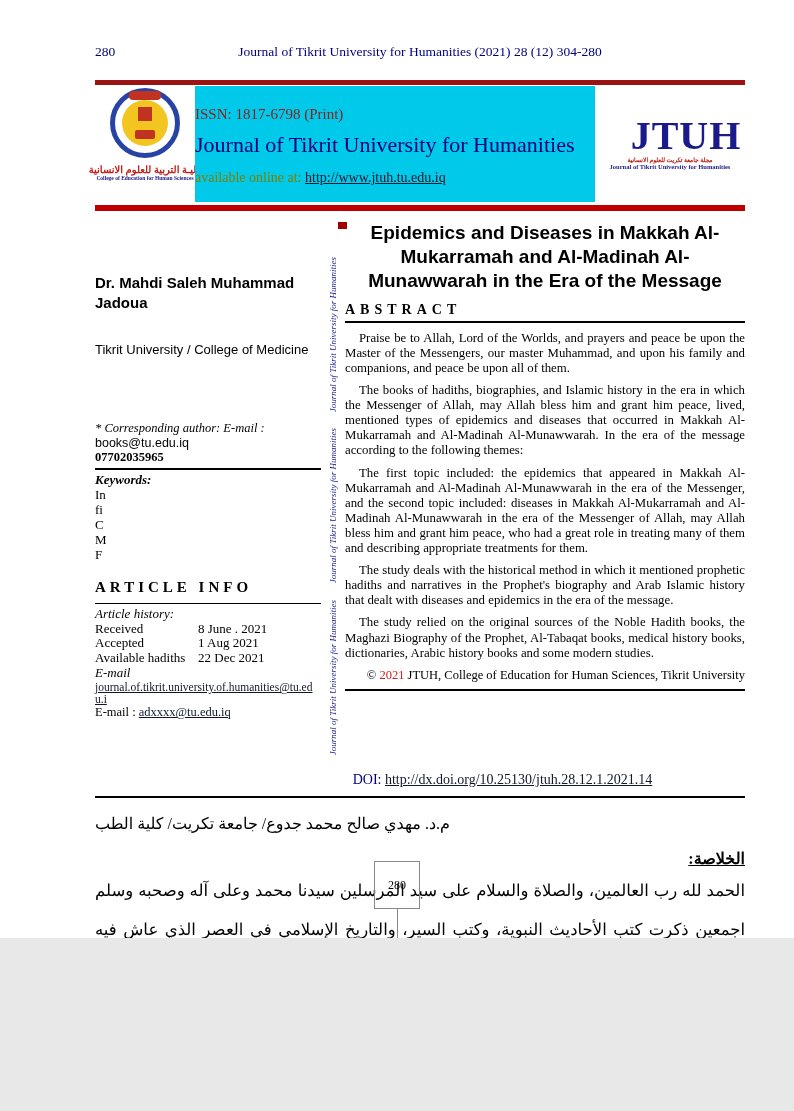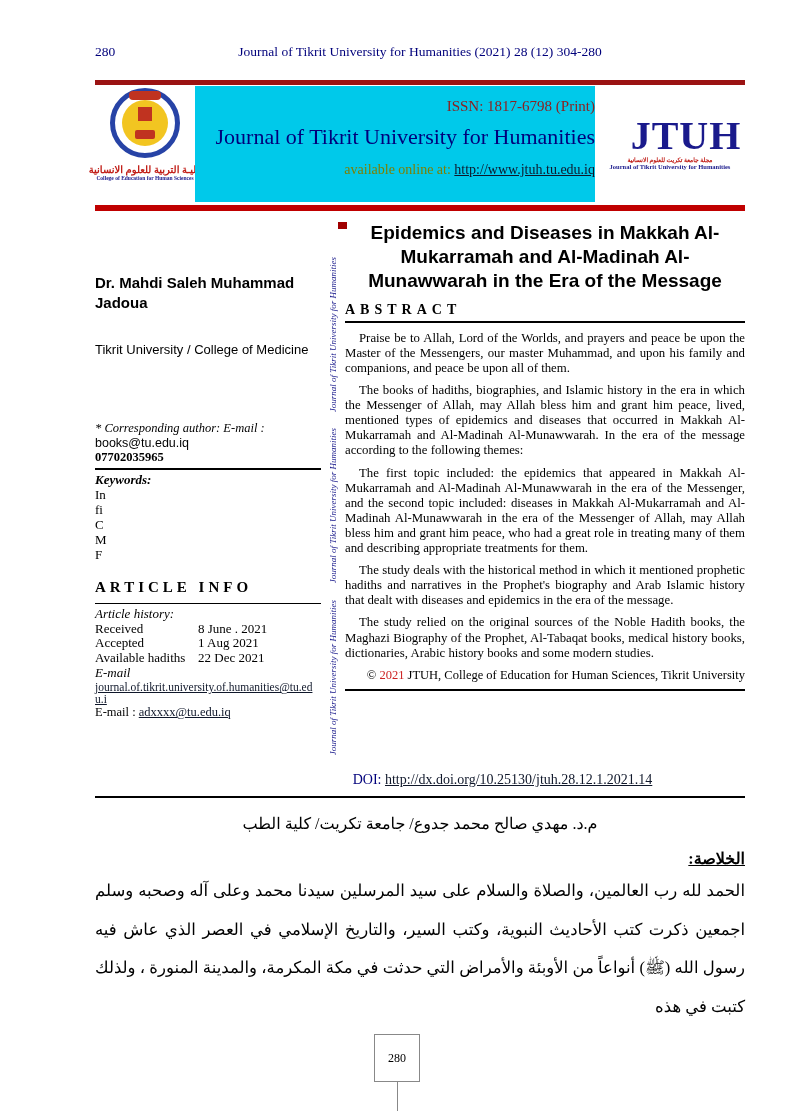--- a/index.html
+++ b/index.html
@@ -1,18 +1,18 @@
 <!DOCTYPE html>
 <html><head>
 <meta charset="utf-8">
 <style>
   * { margin:0; padding:0; box-sizing:border-box; }
   html,body { background:#e8e8e8; }
   .page {
-    position:relative; width:794px; height:1111px; background:#ffffff;
+    position:relative; width:794px; height:938px; background:#ffffff;
     margin:0 auto; font-family:"Liberation Serif", serif; color:#000;
     overflow:hidden;
   }
   .inner { margin:0 49px 0 95px; }
 
   
   .header { display:flex; align-items:baseline; padding-top:44px; color:#00007b; font-size:13.5px; }
   .pageno { width:70px; }
   .citation { flex:1; text-align:center; }
   .rule1 { height:5px; background:#9b1313; margin-top:20px; }
@@ -20,21 +20,21 @@
   
   .banner { display:flex; margin-top:1px; height:116px; }
   .logo-college { width:100px; background:#fff; display:flex; flex-direction:column; align-items:center; padding-top:2px; }
   .emblem { width:70px; height:70px; border-radius:50%; border:5px solid #2743a6; background:#fff; position:relative; }
   .emblem .ribbon { position:absolute; top:-2px; left:14px; width:32px; height:9px; background:#c03320; border-radius:4px; }
   .emblem .shield { position:absolute; left:7px; top:7px; width:46px; height:46px; border-radius:50%; background:#f2c521; }
   .emblem .castle { position:absolute; left:16px; top:7px; width:14px; height:14px; background:#c03320; }
   .emblem .book { position:absolute; left:13px; bottom:7px; width:20px; height:9px; background:#c03320; border-radius:2px; }
   .college-ar { color:#c2201a; font-weight:bold; font-size:10px; margin-top:6px; white-space:nowrap; }
   .college-en { color:#1a1a8c; font-weight:bold; font-size:5.5px; white-space:nowrap; }
-  .banner-mid { flex:1; background:#00c9ea; text-align:right; padding-top:12px; }
+  .banner-mid { flex:1; background:#00c9ea; text-align:left; padding-top:20px; }
   .issn { color:#8b2121; font-size:15px; }
   .jtitle { color:#00007b; font-size:22px; margin-top:9px; }
   .avail { margin-top:12px; font-size:14px; }
   .avail-prefix { color:#7f7f00; }
   .link { color:#0f172a; text-decoration:underline; cursor:pointer; }
   .logo-jtuh { width:150px; background:#fff; display:flex; flex-direction:column; align-items:center; justify-content:center; }
   .jtuh-acronym { color:#1a1a8c; font-weight:bold; font-size:40px; line-height:0.9; letter-spacing:1px; font-family:"Liberation Serif", serif;margin-left:32px; }
   .jtuh-ar { color:#c2201a; font-weight:bold; font-size:6px; margin-top:2px; }
   .jtuh-en { color:#1a1a8c; font-weight:bold; font-size:6.5px; }
   .rule2 { height:6px; background:#c00000; margin-top:3px; }
@@ -74,21 +74,21 @@
   .cr-year { color:#cc2222; }
   .thick-rule { border-top:2.5px solid #000; margin-top:6px; }
 
   
   .doi-row { margin-top:9px; padding-left:165px; text-align:center; font-size:14px; color:#00007b; }
   .thin-rule { border-top:2px solid #000; margin-top:8px; }
 
   
   .arabic { direction:rtl; }
   .ar-title { font-weight:bold; font-size:17px; text-align:center; margin-top:12px; }
-  .ar-author { font-size:16px; text-align:center; margin-top:16px; }
+  .ar-author { font-size:16px; text-align:left; margin-top:16px; }
   .ar-label { font-weight:bold; font-size:16px; text-align:right; margin-top:16px; text-decoration:underline; }
   .ar-par { font-size:16.5px; text-align:justify; line-height:2.35; margin-top:4px; }
 
   
   .footer { position:absolute; left:50%; transform:translateX(-50%); bottom:0; width:60px; text-align:center; }
   .footer-box { width:46px; height:48px; border:1px solid #888; margin:0 auto; display:flex; align-items:center; justify-content:center; font-size:12px; }
   .footer-line { width:1px; height:29px; background:#888; margin:0 auto; }
 </style>
 </head>
 <body>

